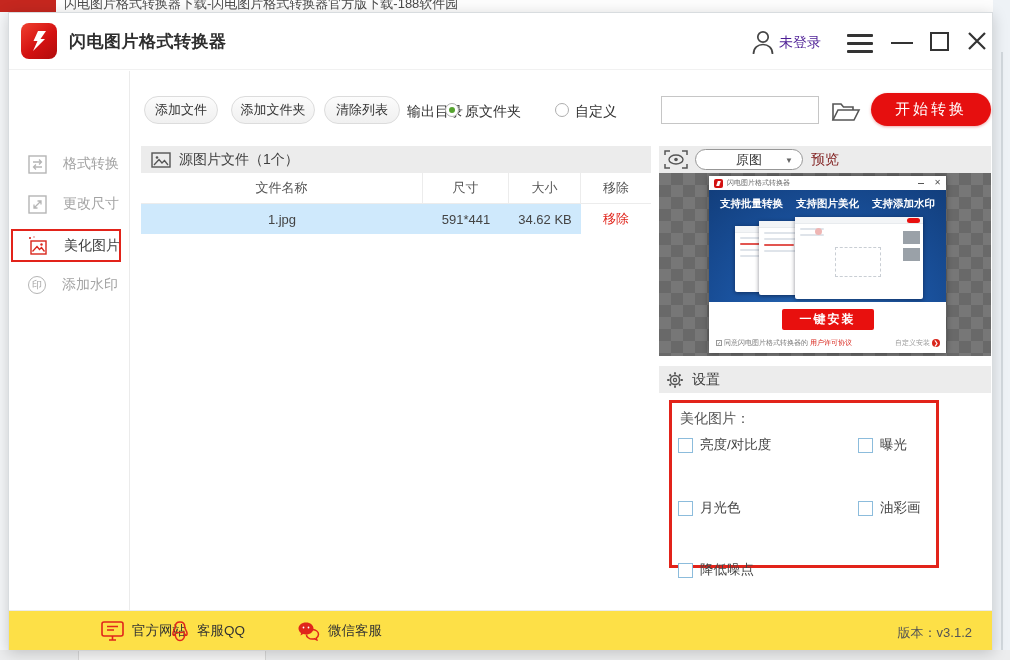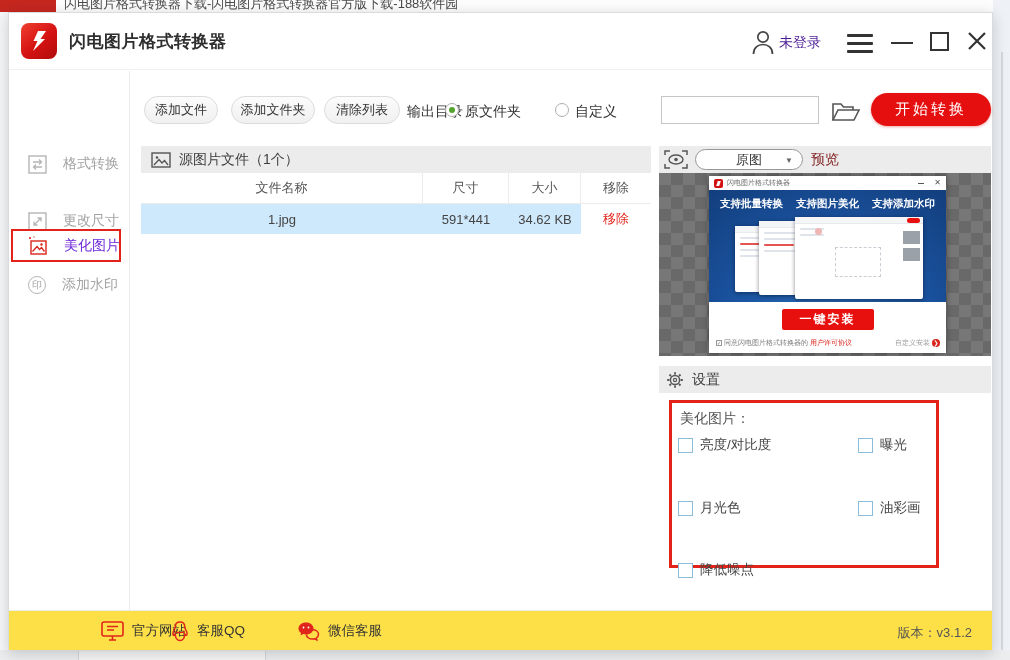--- a/index.html
+++ b/index.html
@@ -33,21 +33,21 @@
   .menu-icon { position:absolute; left:838px; top:21px; width:26px; }
   .menu-icon i { display:block; height:3px; background:#333; margin-bottom:5px; border-radius:1px; }
   .min-btn { position:absolute; left:882px; top:29px; width:22px; height:2px; background:#333; }
   .max-btn { position:absolute; left:921px; top:19px; width:19px; height:19px; border:2px solid #333; }
   .close-btn { position:absolute; left:957px; top:17px; width:22px; height:22px; }
 
   
   .sidebar { position:absolute; left:0; top:58px; width:121px; height:539px; background:#fff; border-right:1px solid #ebebeb; }
   .side-item { position:absolute; left:0; width:120px; height:30px; display:flex; align-items:center; gap:16px;
                padding-left:19px; color:#a3a3a3; font-size:14px; cursor:default; }
-  .side-item.active { color:#6d28d9; }
+  .side-item.active { color:#404040; }
   .wm-circle { width:18px; height:18px; border:1px solid #b5b5b5; border-radius:50%; display:flex; align-items:center; justify-content:center; font-size:10px; color:#a3a3a3; flex:0 0 auto; }
   .side-annotation { position:absolute; left:2px; top:158px; width:110px; height:33px; border:2px solid #e2231a; }
 
   
   .pill-btn { position:absolute; top:83px; height:28px; border:1px solid #dcdcdc; border-radius:14px;
               background:linear-gradient(#fcfcfc,#f0f0f0); font-size:13px; color:#333;
               display:flex; align-items:center; justify-content:center; }
   .out-label { position:absolute; left:398px; top:90px; font-size:14px; color:#333; }
   .radio { position:absolute; top:90px; width:14px; height:14px; border:1px solid #aeaeae; border-radius:50%; background:#fff; }
   .radio .dot { position:absolute; left:3px; top:3px; width:6px; height:6px; border-radius:50%; background:#55a32f; }
@@ -169,21 +169,21 @@
 
   <div class="sidebar">
     <div class="side-item" style="top:78px;">
       <svg width="19" height="19" viewBox="0 0 19 19">
         <rect x="1" y="1" width="17" height="17" fill="none" stroke="#b5b5b5" stroke-width="1.4"></rect>
         <path d="M5 7 h8 M11 4.5 L13.5 7 L11 9.5" fill="none" stroke="#b5b5b5" stroke-width="1.3"></path>
         <path d="M14 12 h-8 M8 9.5 L5.5 12 L8 14.5" fill="none" stroke="#b5b5b5" stroke-width="1.3"></path>
       </svg>
       <span>格式转换</span>
     </div>
-    <div class="side-item" style="top:135px;text-align:right;">
+    <div class="side-item" style="top:118px;text-align:right;">
       <svg width="19" height="19" viewBox="0 0 19 19">
         <rect x="1" y="1" width="17" height="17" fill="none" stroke="#b5b5b5" stroke-width="1.4"></rect>
         <path d="M6 13 L13 6 M9.5 6 H13 V9.5 M9.5 13 H6 V9.5" fill="none" stroke="#b5b5b5" stroke-width="1.3"></path>
       </svg>
       <span>更改尺寸</span>
     </div>
     <div class="side-item active" style="top:160px;">
       <svg width="20" height="20" viewBox="0 0 20 20">
         <path d="M2 3 v-2 M1 2 h2 M6 1.5 v-1" stroke="#d9261c" stroke-width="1.2" fill="none"></path>
         <rect x="3" y="5" width="15" height="13" fill="none" stroke="#d9261c" stroke-width="1.4"></rect>

